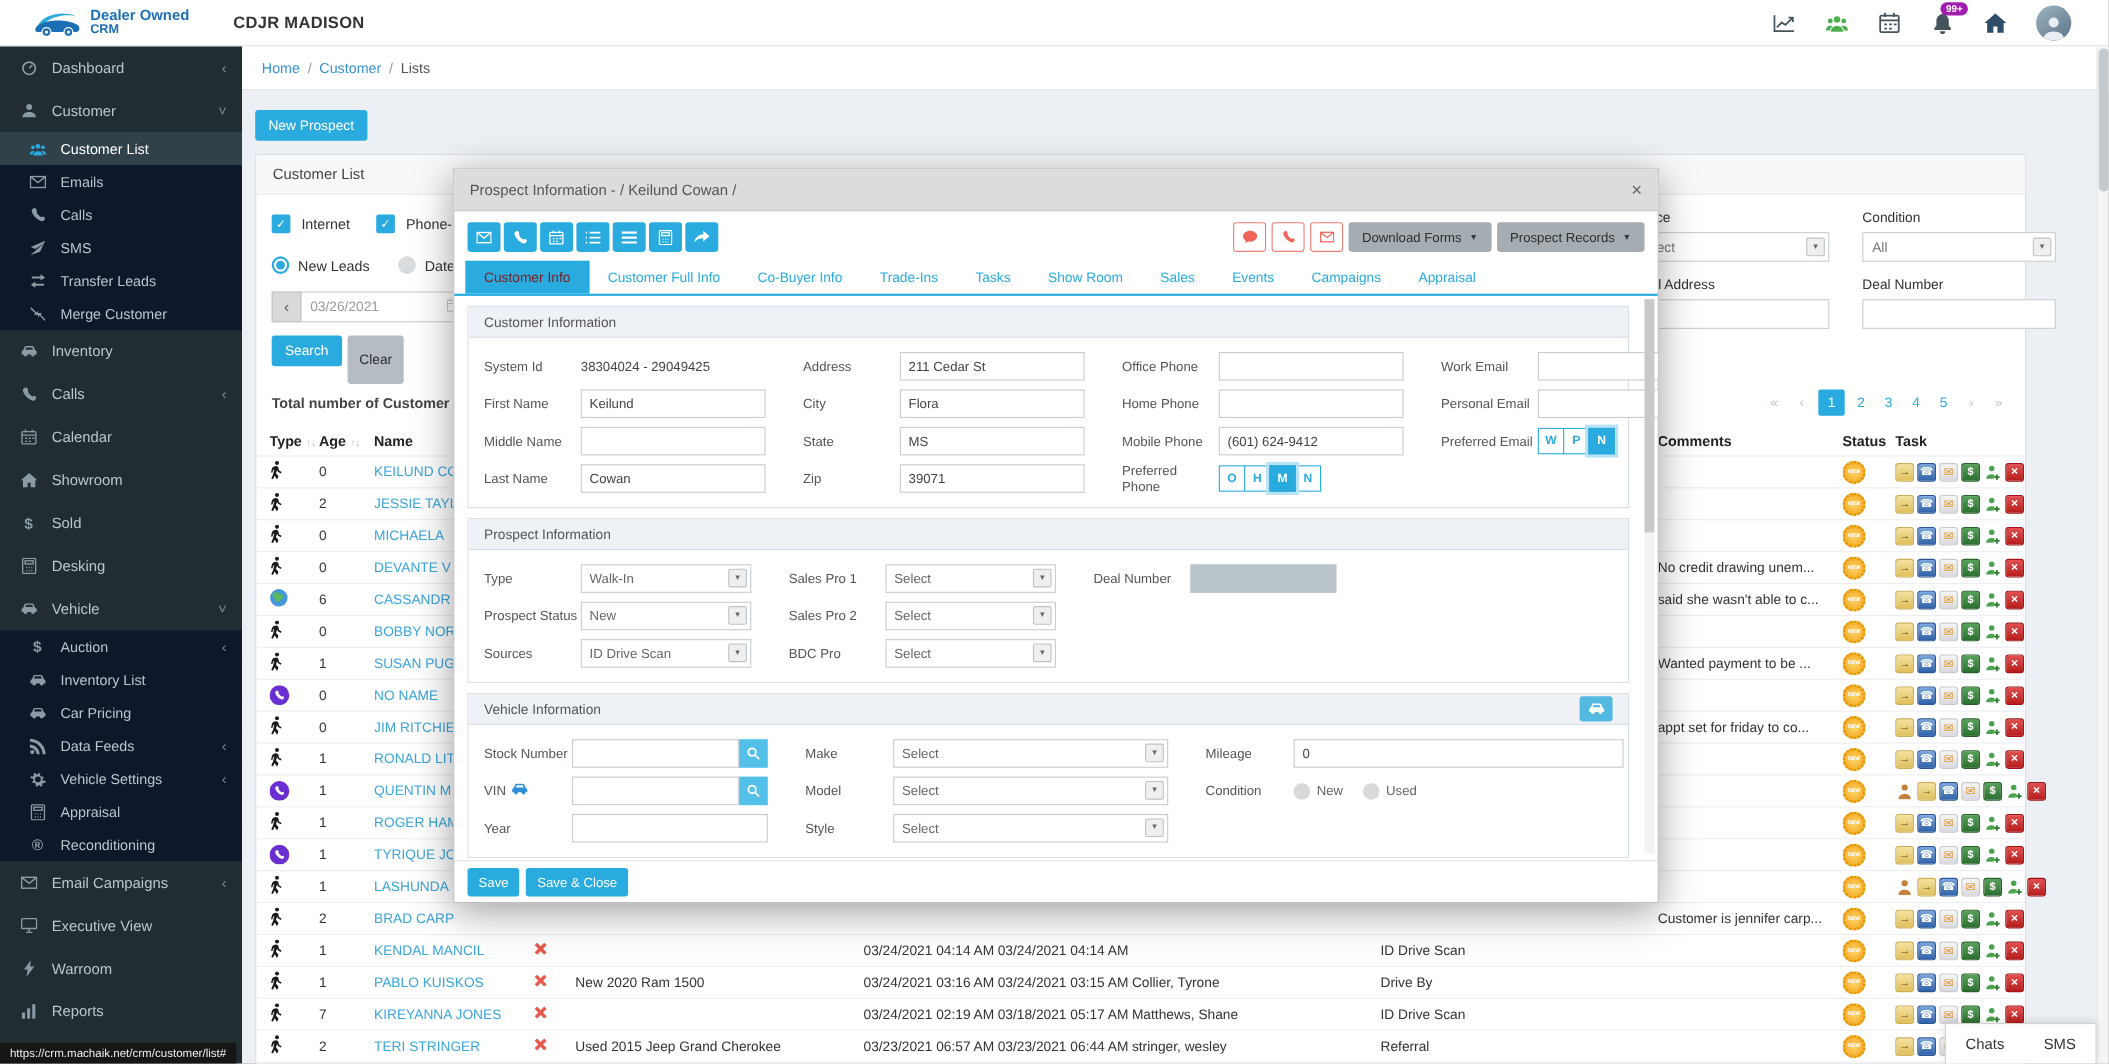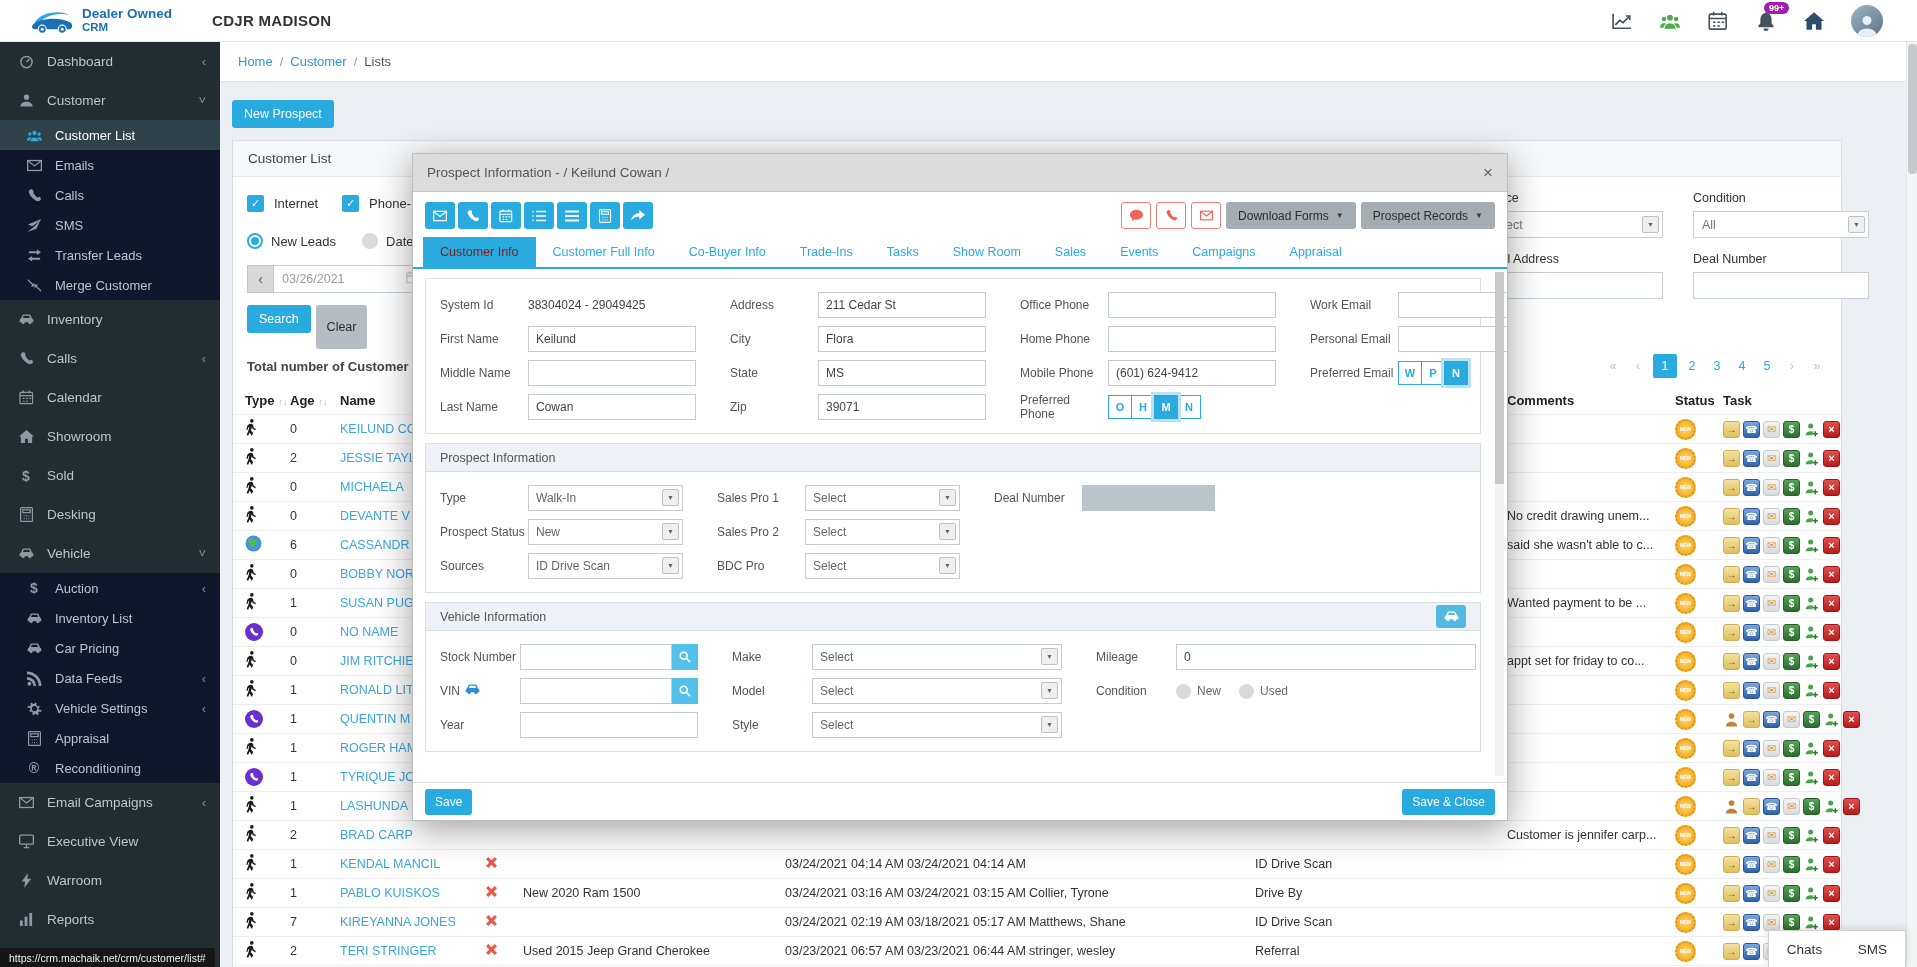--- a/index.html
+++ b/index.html
@@ -139,21 +139,21 @@
   .search-wrap { display:flex; }
   .s-btn { width:26px; height:26px; background:#53c0ea; color:#fff; display:flex; align-items:center; justify-content:center; cursor:pointer; }
   .s-btn svg { width:12px; height:12px; }
   .rad { width:15px; height:15px; border-radius:50%; background:#d9d9d9; cursor:pointer; flex-shrink:0; }
   .rad-label { font-size:12px; color:#666; margin:0 18px 0 6px; }
   .sec-vehicle .f-label { width:80px; }
   .sec-vehicle .f-select { width:250px; }
   .sec-vehicle .f-input.wide { width:300px; }
   .sec-vehicle .f-input.mid { width:178px; }
   .sec-vehicle .f-input.srch { width:152px; }
-  .m-footer { height:38px; border-top:1px solid #e2e2e2; display:flex; align-items:center; justify-content:space-between; padding:0 12px; gap:6px; flex-shrink:0; }
+  .m-footer { height:38px; border-top:1px solid #e2e2e2; display:flex; align-items:center; justify-content:flex-start; padding:0 12px; gap:6px; flex-shrink:0; }
   .btn-save { height:26px; background:#29abe0; color:#fff; font-size:12px; padding:0 10px; border-radius:3px; display:flex; align-items:center; cursor:pointer; }
   .m-scroll { position:absolute; right:3px; top:118px; bottom:44px; width:9px; background:#f3f3f3; z-index:65; }
   .m-thumb { position:absolute; top:0; left:0; width:9px; height:42%; background:#c9c9c9; cursor:grab; }
 
   
   .page-scroll { position:absolute; right:0; top:42px; width:11px; bottom:0; background:#f4f5f6; border-left:1px solid #e4e6e8; z-index:70; }
   .page-thumb { position:absolute; top:2px; left:1px; width:9px; height:130px; background:#c4c9cd; border-radius:4px; cursor:grab; }
   .chat-panel { position:absolute; right:11px; bottom:0; width:138px; height:37px; background:#fff; border:1px solid #d2d2d2; border-bottom:none; box-shadow:0 -2px 8px rgba(0,0,0,.12); display:flex; align-items:center; justify-content:space-around; z-index:80; }
   .chat-tab { font-size:13.5px; color:#333; cursor:pointer; }
   .status-tip { position:absolute; left:0; bottom:0; height:19px; background:#161616; color:#eee; font-size:10.5px; display:flex; align-items:center; padding:0 9px; z-index:90; border-radius:0 3px 0 0; }
@@ -1275,20 +1275,23 @@
         <span class="m-tab">Trade-Ins</span>
         <span class="m-tab">Tasks</span>
         <span class="m-tab">Show Room</span>
         <span class="m-tab">Sales</span>
         <span class="m-tab">Events</span>
         <span class="m-tab">Campaigns</span>
         <span class="m-tab">Appraisal</span>
       </div>
     <div class="m-body" id="m-body">
         <div class="sec sec-customer">
+          <div class="sec-hd">
+            <span>Customer Information</span>
+          </div>
           <div class="sec-bd">
             <div class="f-col">
               <div class="f-row">
                 <span class="f-label">System Id</span>
                 <span class="f-text">38304024 - 29049425</span>
               </div>
               <div class="f-row">
                 <span class="f-label">First Name</span>
                 <div class="f-input">Keilund</div>
               </div>

